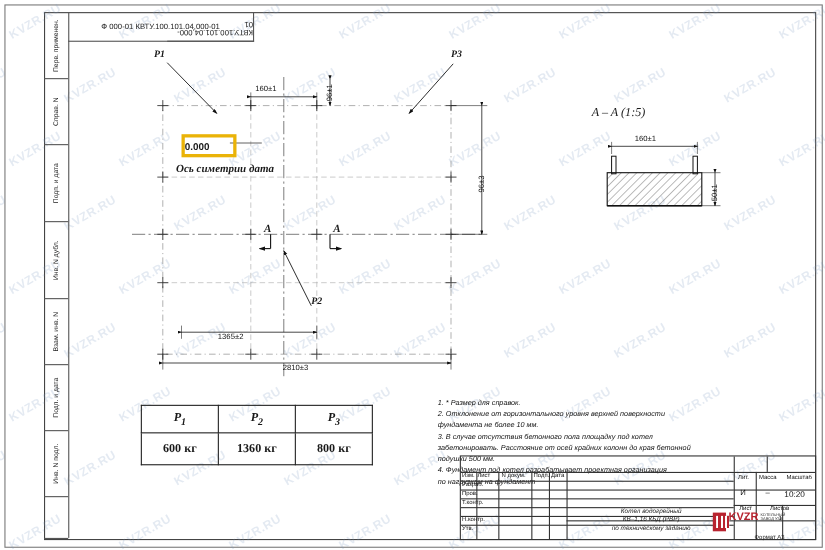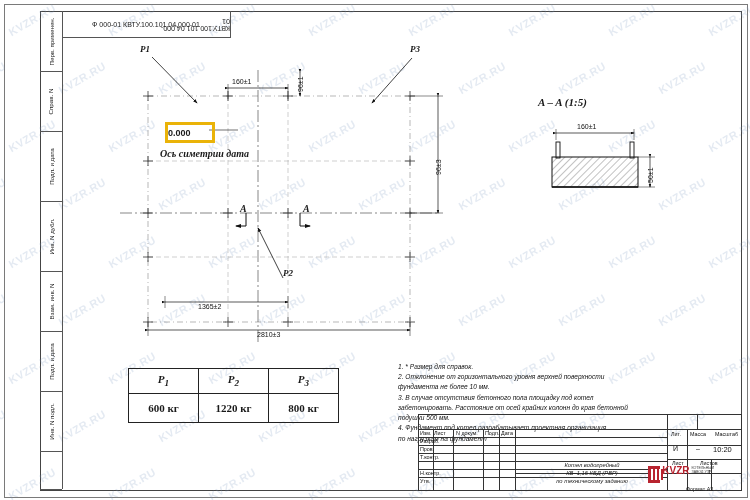--- a/index.html
+++ b/index.html
@@ -71,21 +71,21 @@
     font-size:9px;font-weight:bold;font-family:Liberation Sans, sans-serif;
   }
   .axis-text{
     position:absolute;left:160px;top:148px;
     font-size:10px;font-style:italic;font-weight:bold;
     font-family:"Liberation Serif",serif;
   }
   .pmark{position:absolute;font-size:9px;font-style:italic;font-weight:bold;font-family:"Liberation Serif",serif;}
   .sect-title{
     position:absolute;left:538px;top:96px;
-    font-size:11px;font-style:italic;font-weight:bold;font-family:"Liberation Serif",serif;
+    font-size:11px;font-style:italic;font-weight:normal;font-family:"Liberation Serif",serif;
   }
   .sect-letter{position:absolute;font-size:10px;font-style:italic;font-weight:bold;font-family:"Liberation Serif",serif;}
 
   
   .notes{
     position:absolute;left:398px;top:362px;width:310px;
     font-size:6.6px;line-height:1.55;font-style:italic;
     font-family:"Liberation Sans", sans-serif;color:#111;
   }
   .notes div{margin-bottom:0px;}
@@ -385,21 +385,21 @@
 
   <table class="ptable">
     <tbody>
         <tr>
       <td class="h"><span>P</span><sub>1</sub></td>
       <td class="h"><span>P</span><sub>2</sub></td>
       <td class="h"><span>P</span><sub>3</sub></td>
     </tr>
     <tr>
       <td class="v">600 кг</td>
-      <td class="v">1220 кг</td>
+      <td class="v">1360 кг</td>
       <td class="v">800 кг</td>
     </tr>
   </tbody>
     </table>
 
   <div class="tb">
 
     <div class="ln" style="left:96px;top:14px;width:1px;height:61px;"></div>
     <div class="ln" style="left:248px;top:0;width:1px;height:14px;"></div>
     <div class="ln" style="left:278px;top:0;width:1px;height:14px;"></div>

